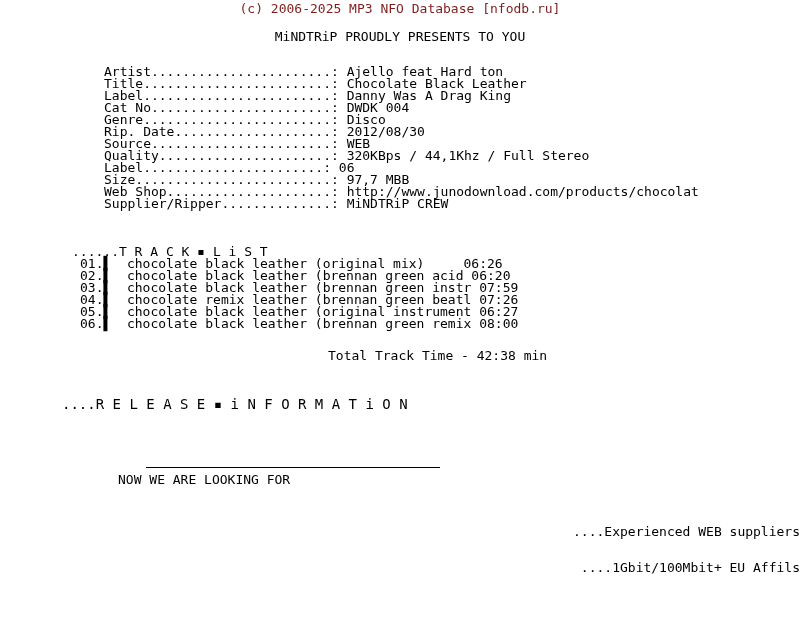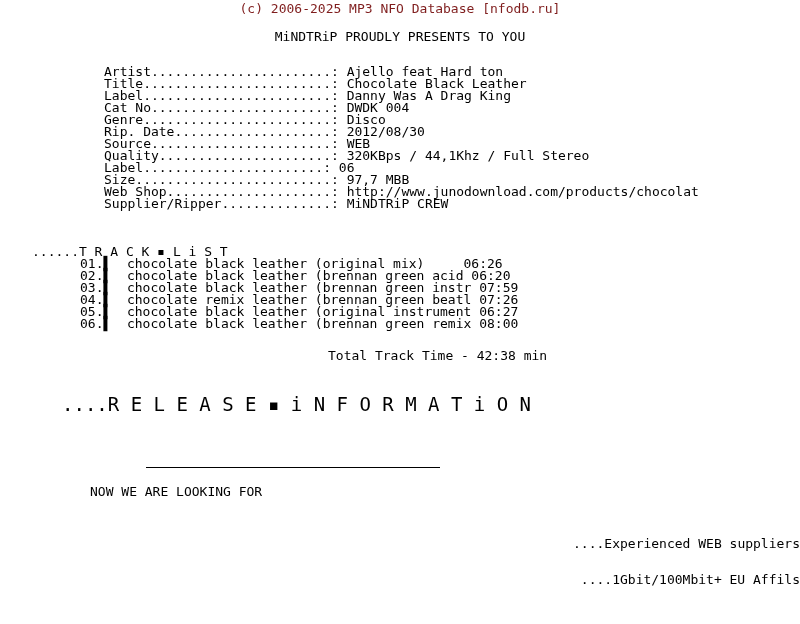--- a/index.html
+++ b/index.html
@@ -48,21 +48,21 @@
     white-space: pre;
   }
   .label {
     color: #000000;
   }
   .value {
     color: #000000;
   }
   .tracklist-title {
     margin-top: 36px;
-    padding-left: 32px;
+    padding-left: 72px;
     white-space: pre;
     font-size: 13px;
     line-height: 12px;
   }
   .tracks {
     padding-left: 80px;
     font-size: 13px;
     line-height: 12px;
   }
   .tracks .trow {
@@ -75,35 +75,35 @@
     margin-top: 20px;
     padding-left: 328px;
     white-space: pre;
     font-size: 13px;
     line-height: 12px;
   }
   .relinfo {
     margin-top: 36px;
     padding-left: 62px;
     white-space: pre;
-    font-size: 19px;
+    font-size: 14px;
     line-height: 12px;
   }
   .hr-wrap {
     margin-top: 57px;
     padding-left: 146px;
   }
   .hr {
     width: 294px;
     height: 0;
     border-top: 1px solid #000000;
   }
   .looking {
-    margin-top: 18px;
-    padding-left: 90px;
+    margin-top: 6px;
+    padding-left: 118px;
     white-space: pre;
     font-size: 13px;
     line-height: 12px;
   }
   .wants {
     margin-top: 16px;
     padding-left: 96px;
     white-space: pre;
     font-size: 13px;
     line-height: 12px;

